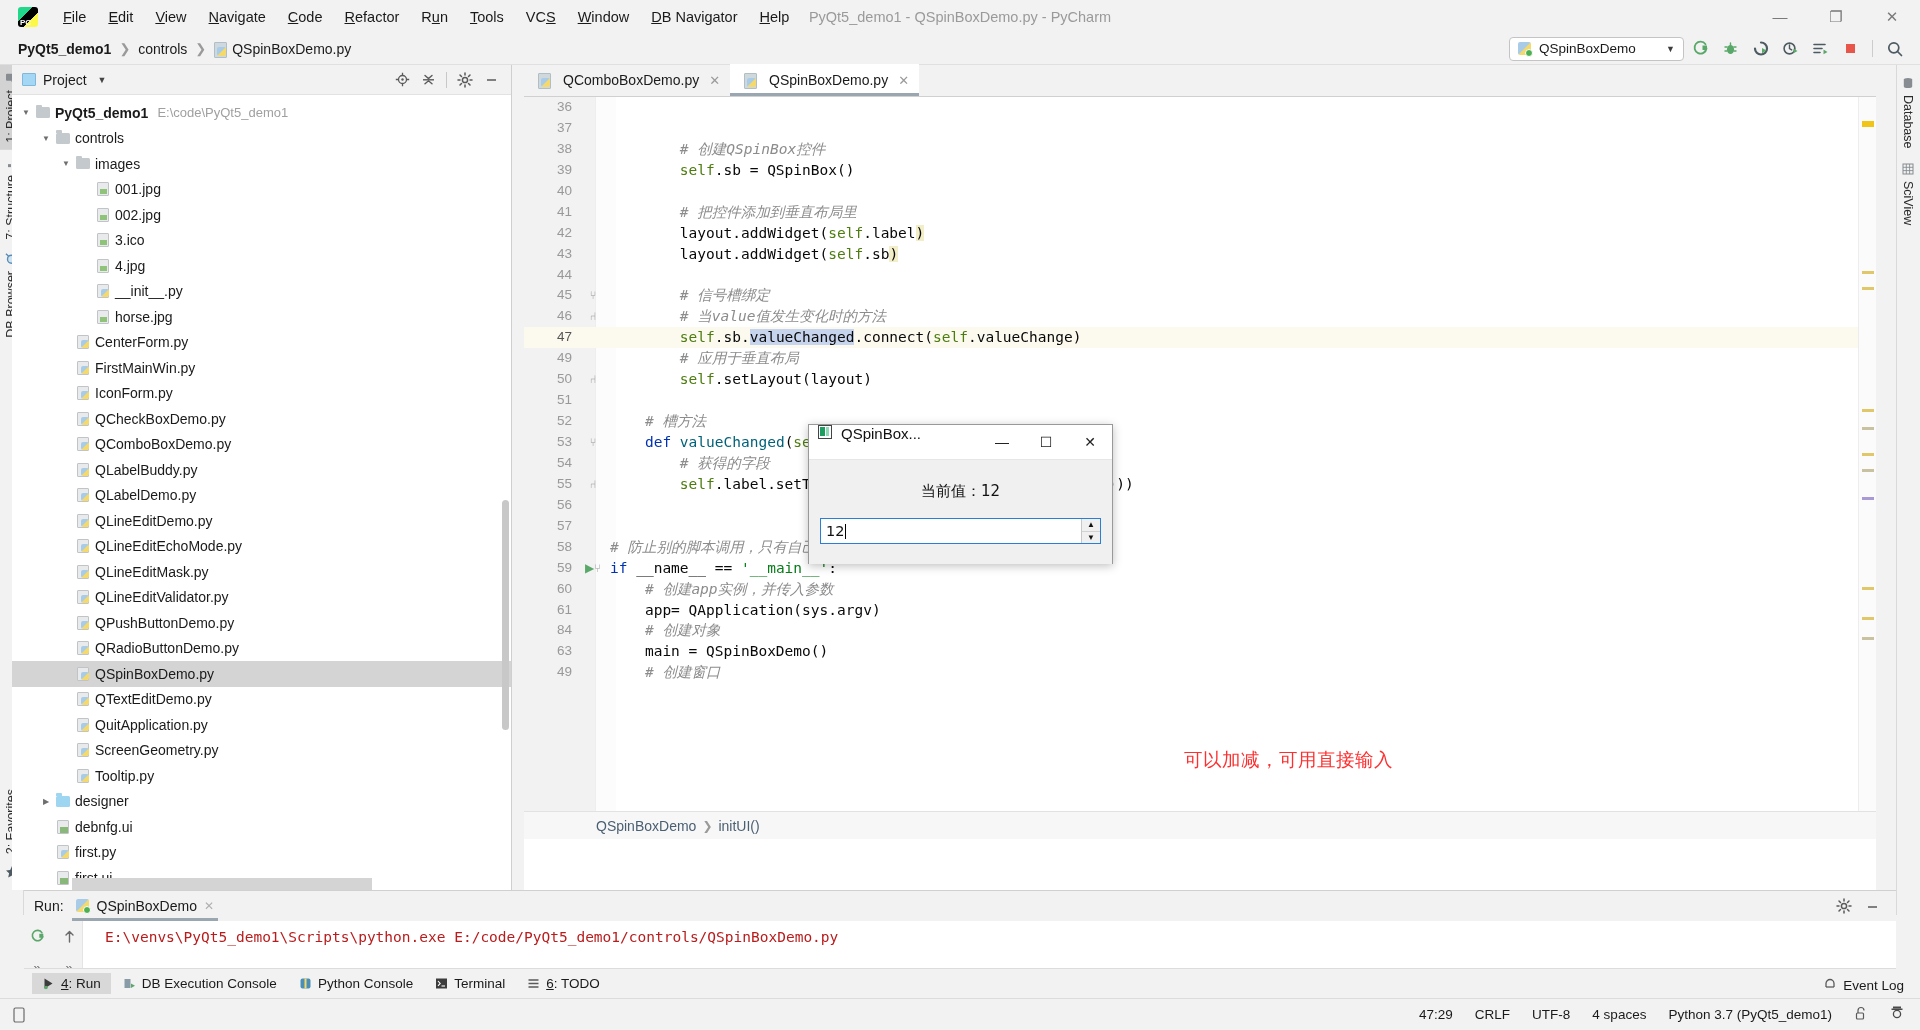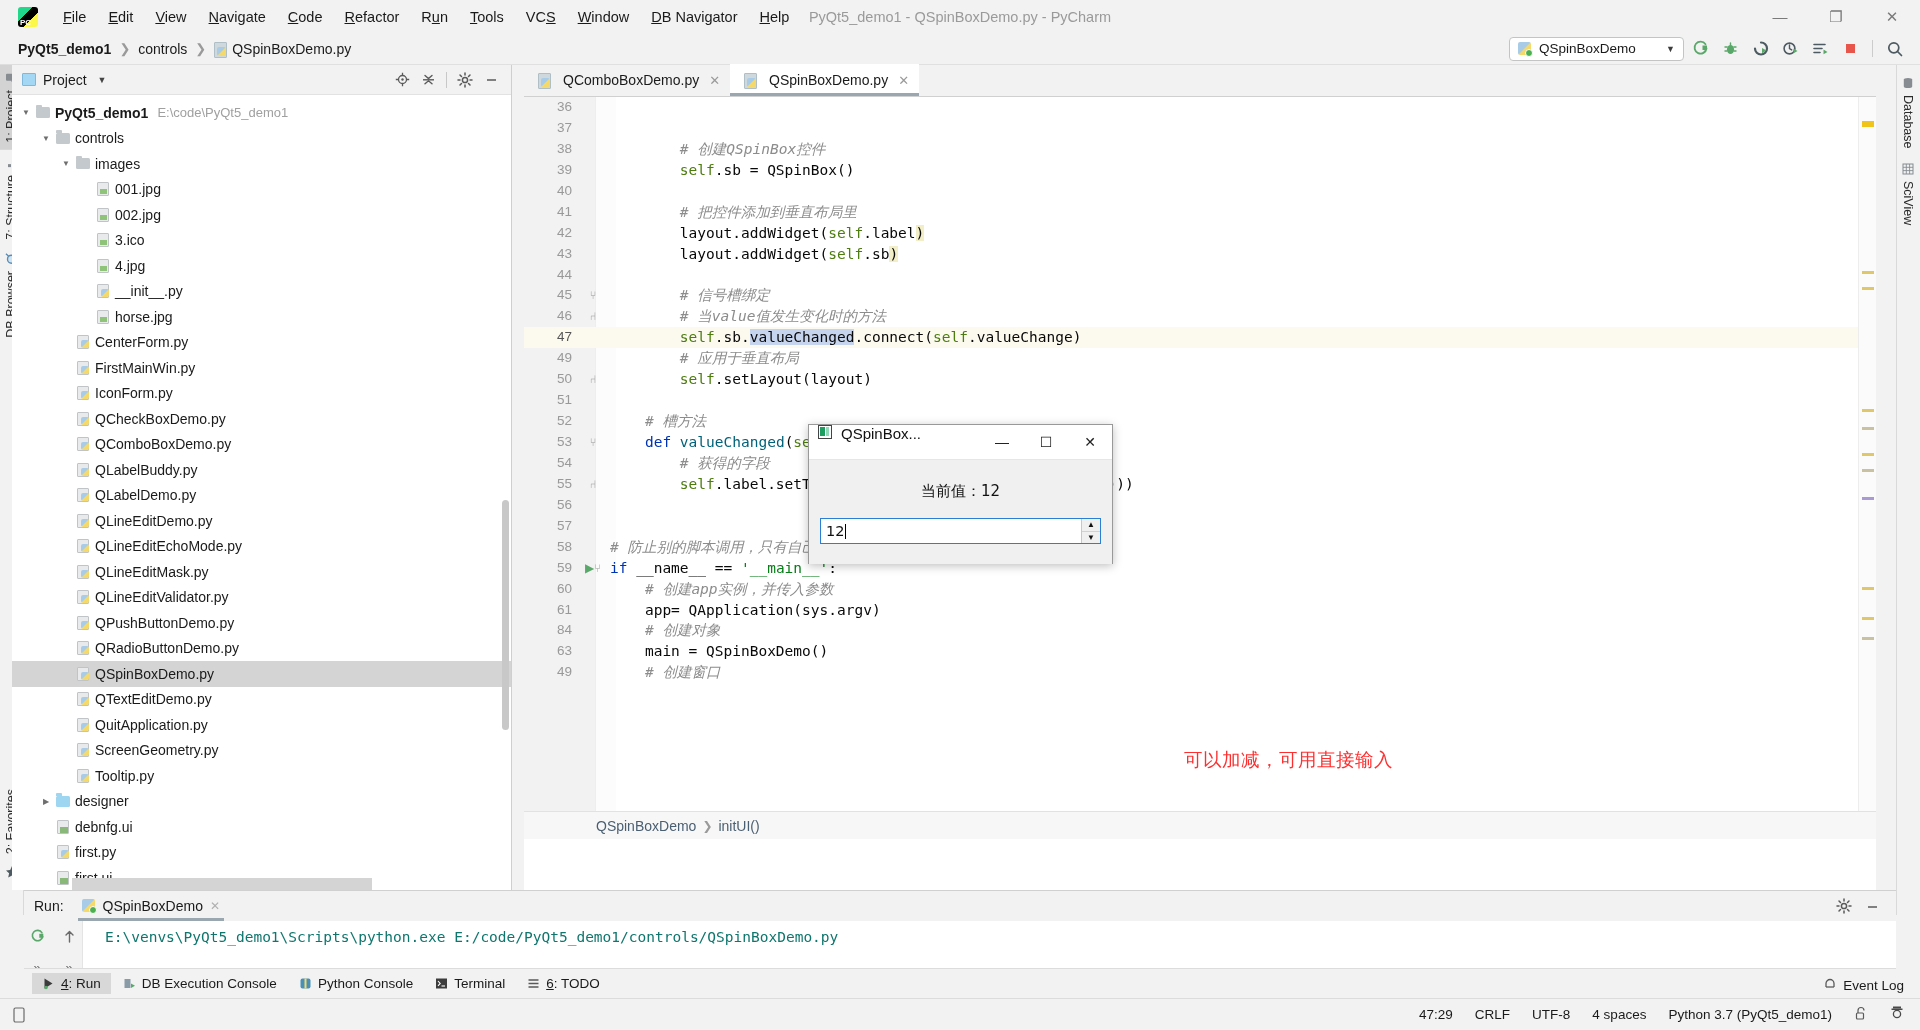--- a/index.html
+++ b/index.html
@@ -175,35 +175,35 @@
   .right-strip{
     position:absolute;right:0;top:65px;width:24px;height:850px;background:#f2f2f2;border-left:1px solid #d9d9d9;
   }
   .right-strip .vlabel{writing-mode:vertical-rl;transform:none;}
 
   
   .run-panel{
     position:absolute;left:24px;top:890px;width:1872px;height:108px;background:#f2f2f2;
     border-top:1px solid #d0d0d0;
   }
-  .run-head{height:30px;display:flex;align-items:center;padding-left:10px;gap:10px;}
+  .run-head{height:30px;display:flex;align-items:center;padding-left:10px;gap:4px;}
   .run-lbl{font-size:14px;color:#1a1a1a;}
   .run-tab{
     display:flex;align-items:center;gap:7px;font-size:14px;color:#1a1a1a;height:30px;padding:0 8px;
     position:relative;cursor:default;
   }
   .run-tab::after{content:"";position:absolute;left:4px;bottom:0;width:calc(100% - 8px);height:3px;background:#9aa7b0;}
   .run-tab .x{color:#b0b0b0;font-size:12px;}
   .run-head-right{margin-left:auto;display:flex;align-items:center;gap:4px;padding-right:12px;}
   .run-body{display:flex;height:52px;background:#fff;}
   .run-gutter{width:58px;background:#f2f2f2;display:flex;flex-direction:column;align-items:center;padding-top:4px;}
   .rg-row{display:flex;gap:10px;}
   .rg-btn{width:22px;height:22px;display:flex;align-items:center;justify-content:center;cursor:default;font-size:13px;color:#6a6a6a;}
   .console-out{
-    flex:1;background:#fff;padding:8px 0 0 22px;font-family:"DejaVu Sans Mono",monospace;font-size:14.5px;color:#0f766e;
+    flex:1;background:#fff;padding:8px 0 0 22px;font-family:"DejaVu Sans Mono",monospace;font-size:14.5px;color:#b91c1c;
     white-space:pre;border-left:1px solid #e4e4e4;
   }
   .run-tabs-bottom{
     position:absolute;left:0;bottom:0;width:100%;height:30px;background:#f2f2f2;border-top:1px solid #dcdcdc;
     display:flex;align-items:center;gap:2px;padding-left:8px;
   }
   .rb{display:flex;align-items:center;gap:6px;font-size:13.5px;color:#1a1a1a;padding:3px 10px;cursor:default;}
   .rb.active{background:#d8d8d8;}
   .rb u{text-decoration:underline;}
 

